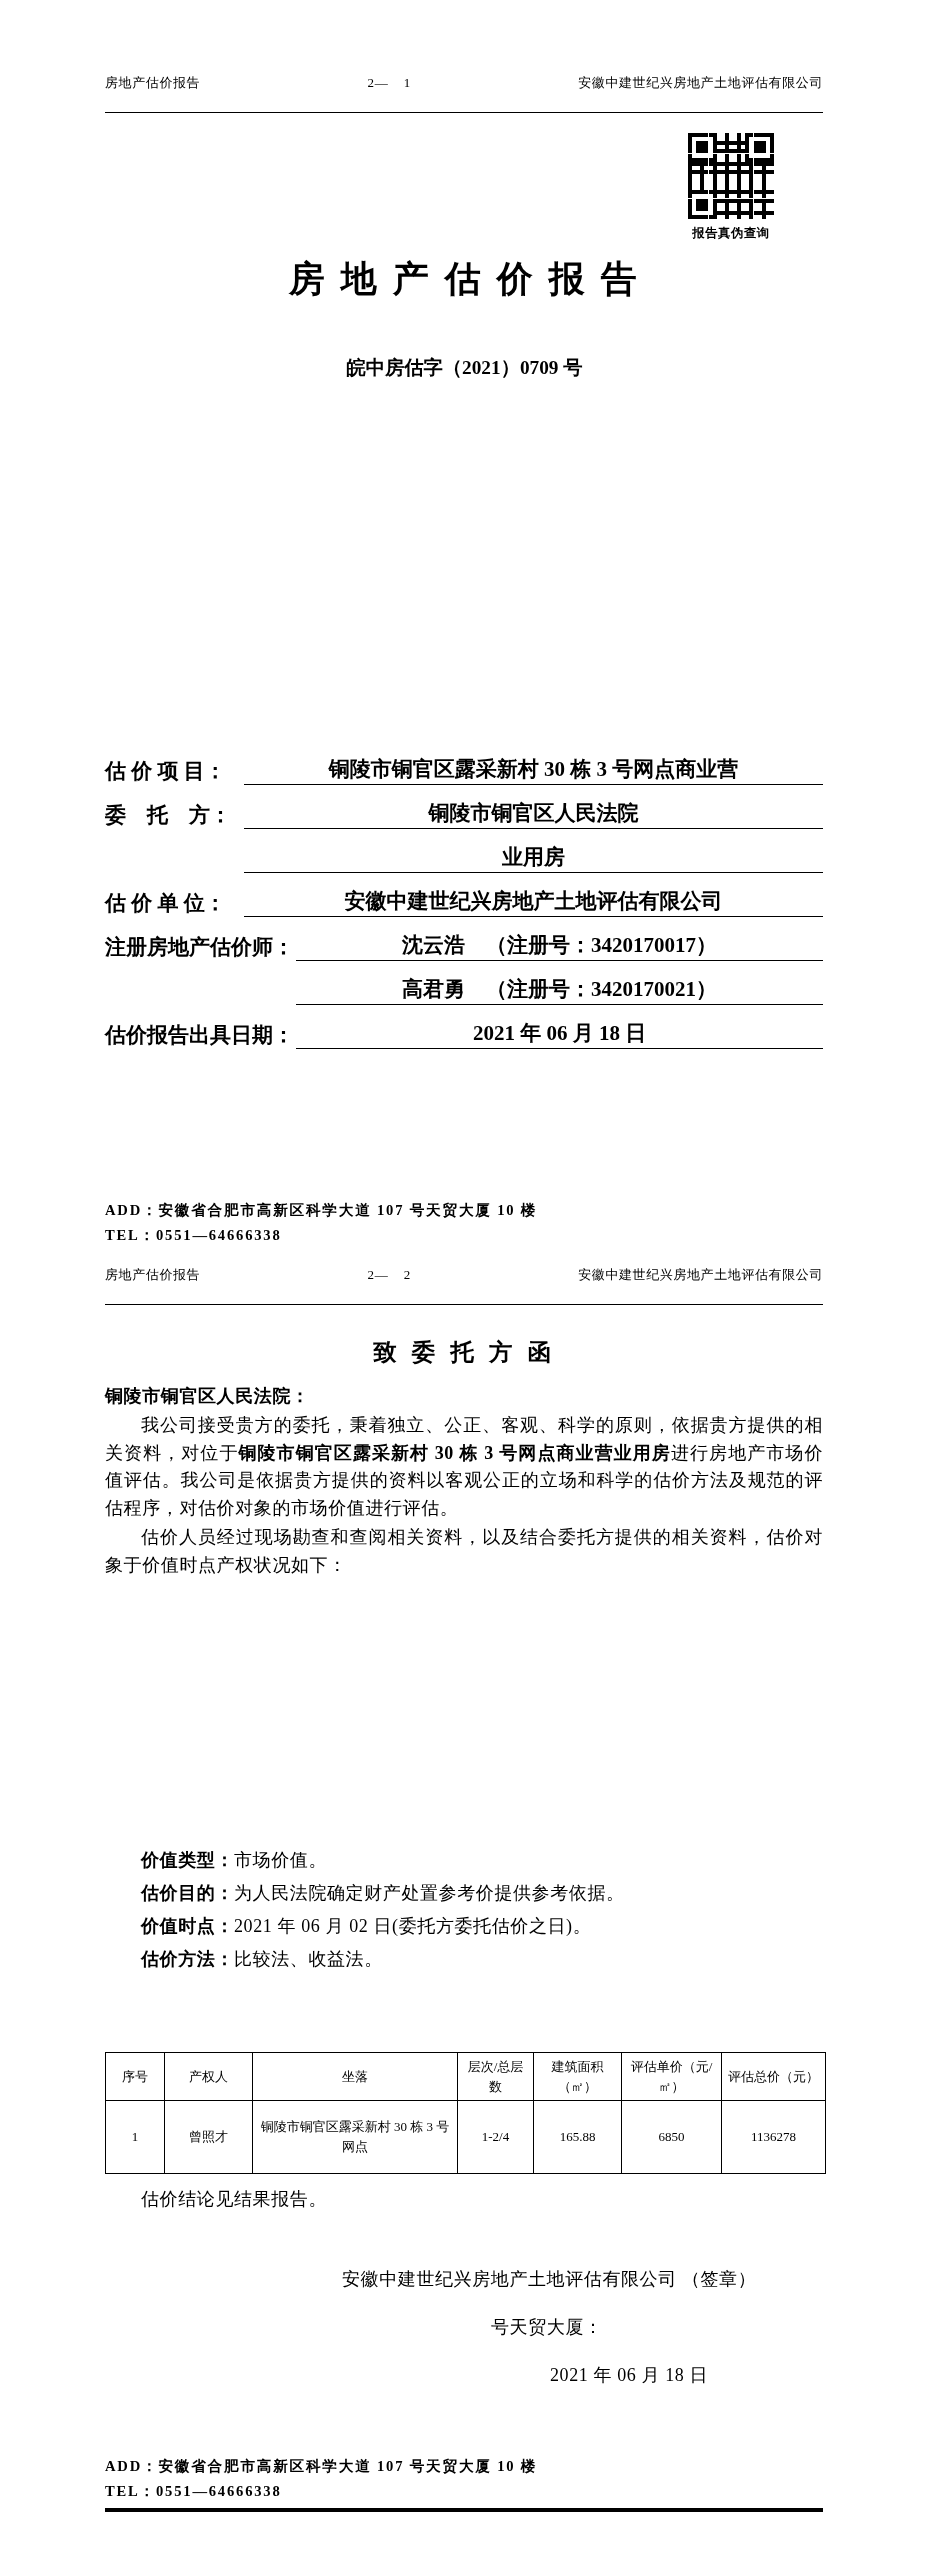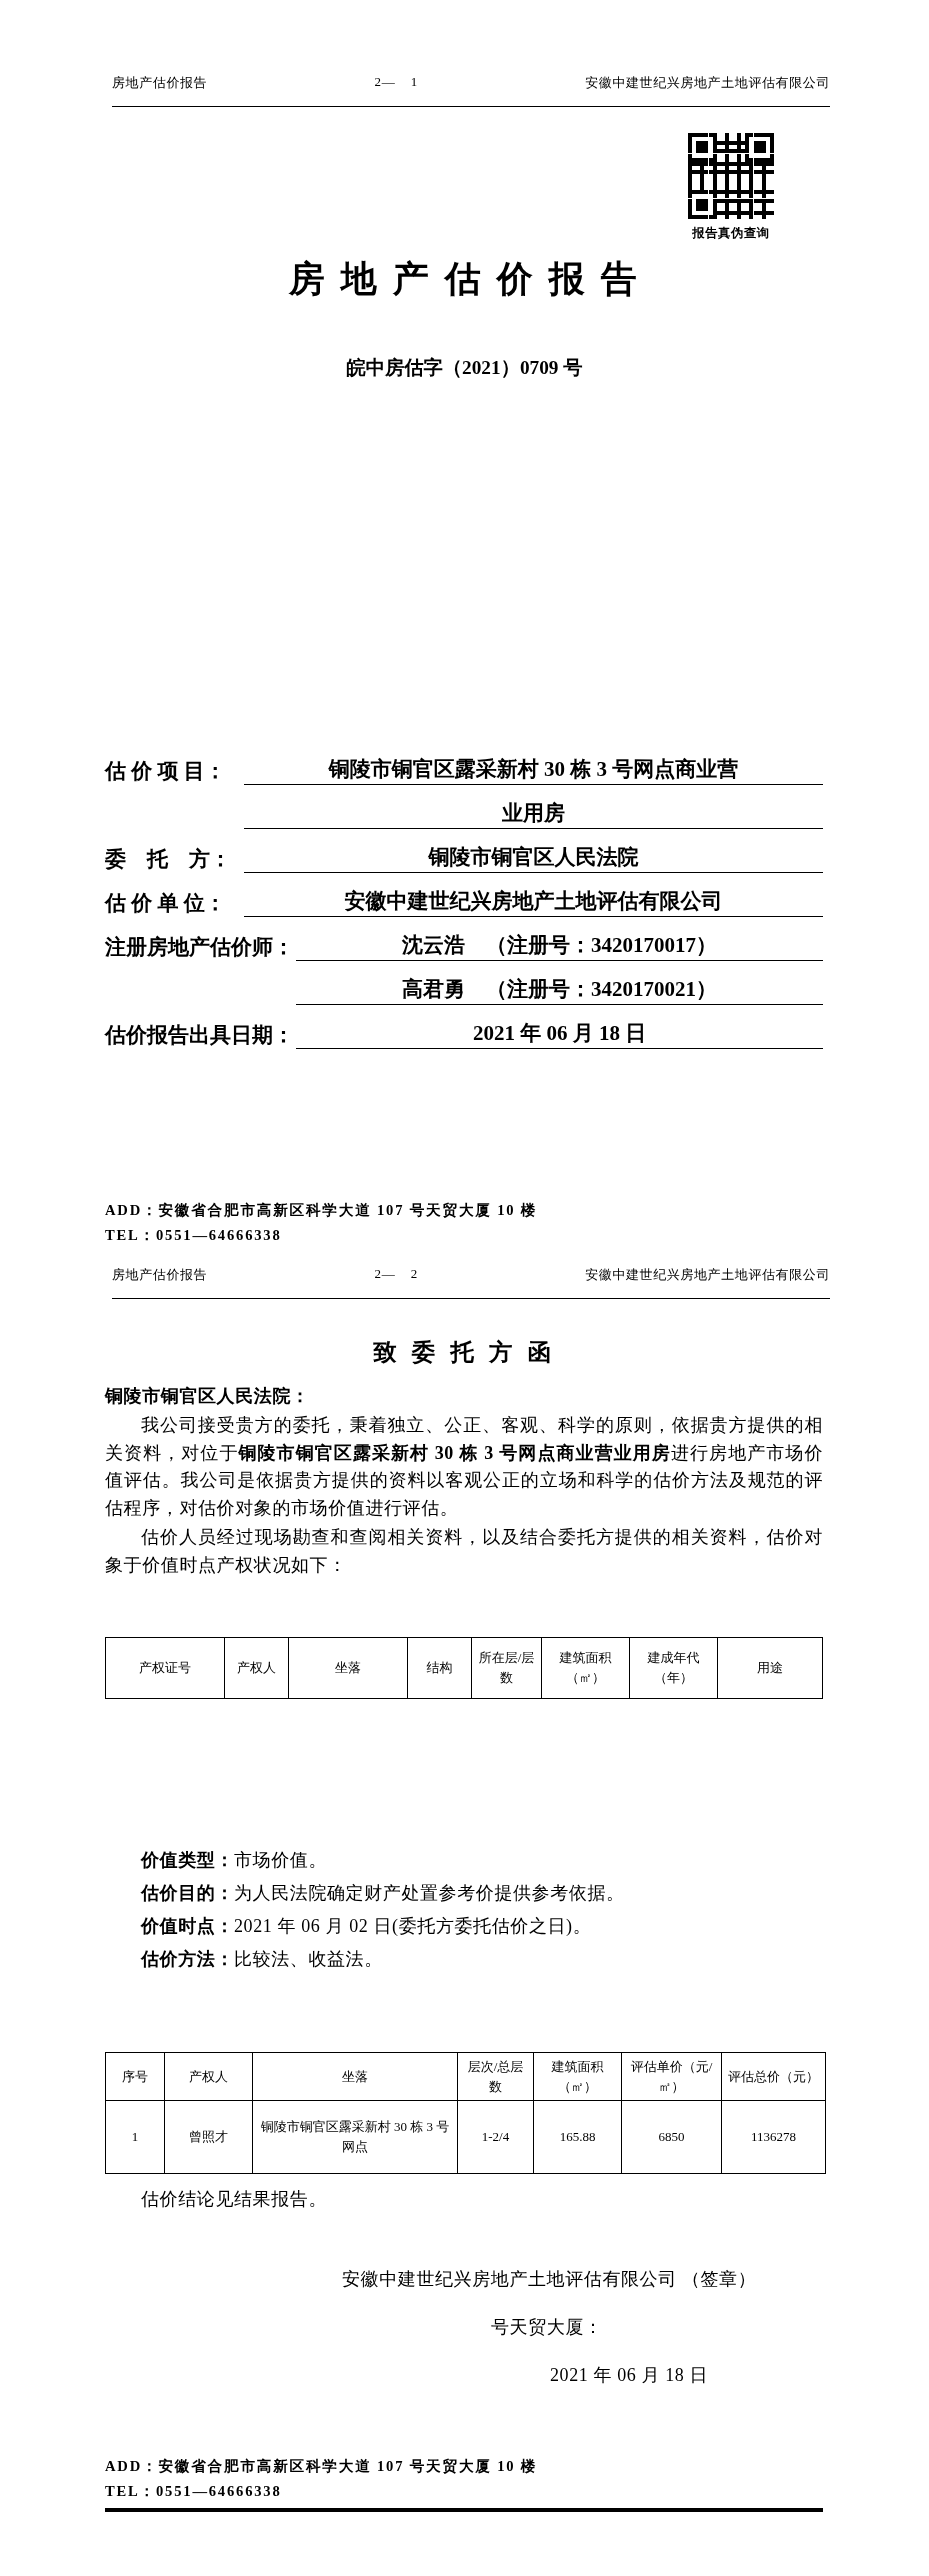--- a/index.html
+++ b/index.html
@@ -1,21 +1,21 @@
 <!DOCTYPE html>
 <html style="font-size:9.4px"><head>
 <meta charset="utf-8">
 <style>
 *{margin:0;padding:0;box-sizing:border-box}
 html,body{background:#ffffff}
 body{position:relative;width:929px;height:2576px;font-family:"Liberation Serif","DejaVu Serif",serif;color:#000;overflow:hidden}
 .page{position:absolute;left:0;width:929px}
 #page1{top:0;height:1259px}
 #page2{top:1259px;height:1317px}
-.hdr{position:absolute;left:112px;width:718px;display:flex;justify-content:space-between;align-items:flex-start;font-size:13px;letter-spacing:0.6px;border-bottom:1.2px solid #000;padding-bottom:14px}
+.hdr{position:absolute;left:105px;width:718px;display:flex;justify-content:space-between;align-items:center;font-size:13px;letter-spacing:0.6px;border-bottom:1.2px solid #000;padding-bottom:20px}
 .hdr span{white-space:pre}
 .qr-wrap{position:absolute;width:94px;text-align:center}
 .qr{position:relative;width:86px;height:86px;margin:0 auto;background:#fff}
 .qr i{position:absolute;width:4.1px;height:4.1px;background:#000}
 .qr-cap{margin-top:5.9px;font-size:12.3px;font-weight:bold;letter-spacing:0.6px}
 .title{position:absolute;left:0;width:100%;text-align:center;font-size:36px;font-weight:bold;letter-spacing:3.5px}
 .docno{position:absolute;left:0;width:100%;text-align:center;font-size:19.3px;font-weight:bold}
 .fields{position:absolute;left:105px;width:718px;font-size:21px;font-weight:bold}
 .frow{display:flex;align-items:flex-end;height:30px;margin-bottom:14px}
 .flabel{white-space:pre;flex:0 0 auto}
@@ -315,26 +315,26 @@
 
   <div class="title" style="top:255px">房 地 产 估 价 报 告</div>
   <div class="docno" style="top:354px">皖中房估字（2021）0709 号</div>
 
   <div class="fields" style="top:755px">
     <div class="frow">
       <span class="flabel w1">估 价 项 目：</span>
       <span class="fvalue">铜陵市铜官区露采新村 30 栋 3 号网点商业营</span>
     </div>
     <div class="frow">
+      <span class="flabel w1">委　托　方：</span>
+      <span class="fvalue">铜陵市铜官区人民法院</span>
+    </div>
+    <div class="frow">
       <span class="flabel w1"></span>
       <span class="fvalue">业用房</span>
-    </div>
-    <div class="frow">
-      <span class="flabel w1">委　托　方：</span>
-      <span class="fvalue">铜陵市铜官区人民法院</span>
     </div>
     <div class="frow">
       <span class="flabel w1">估 价 单 位：</span>
       <span class="fvalue">安徽中建世纪兴房地产土地评估有限公司</span>
     </div>
     <div class="frow">
       <span class="flabel w2">注册房地产估价师：</span>
       <span class="fvalue">沈云浩　（注册号：3420170017）</span>
     </div>
     <div class="frow">
@@ -372,30 +372,20 @@
       <col style="width:119px">
         <col style="width:64px">
         <col style="width:119px">
         <col style="width:64px">
       <col style="width:70px">
         <col style="width:88px">
         <col style="width:88px">
         <col style="width:105px">
     </colgroup>
     <tbody>
-      <tr class="h">
-        <td>产权证号</td>
-        <td>产权人</td>
-        <td>坐落</td>
-        <td>结构</td>
-        <td>所在层/层数</td>
-        <td>建筑面积（㎡）</td>
-        <td>建成年代（年）</td>
-        <td>用途</td>
-      </tr>
     </tbody>
   </table>
 
   <div class="items" style="top:585px">
     <div class="item"><span style="font-weight: bold;">价值类型：</span><span>市场价值。</span></div>
     <div class="item"><span style="font-weight: bold;">估价目的：</span><span>为人民法院确定财产处置参考价提供参考依据。</span></div>
     <div class="item"><span style="font-weight: bold;">价值时点：</span><span>2021 年 06 月 02 日(委托方委托估价之日)。</span></div>
     <div class="item"><span style="font-weight: bold;">估价方法：</span><span>比较法、收益法。</span></div>
   </div>
 

